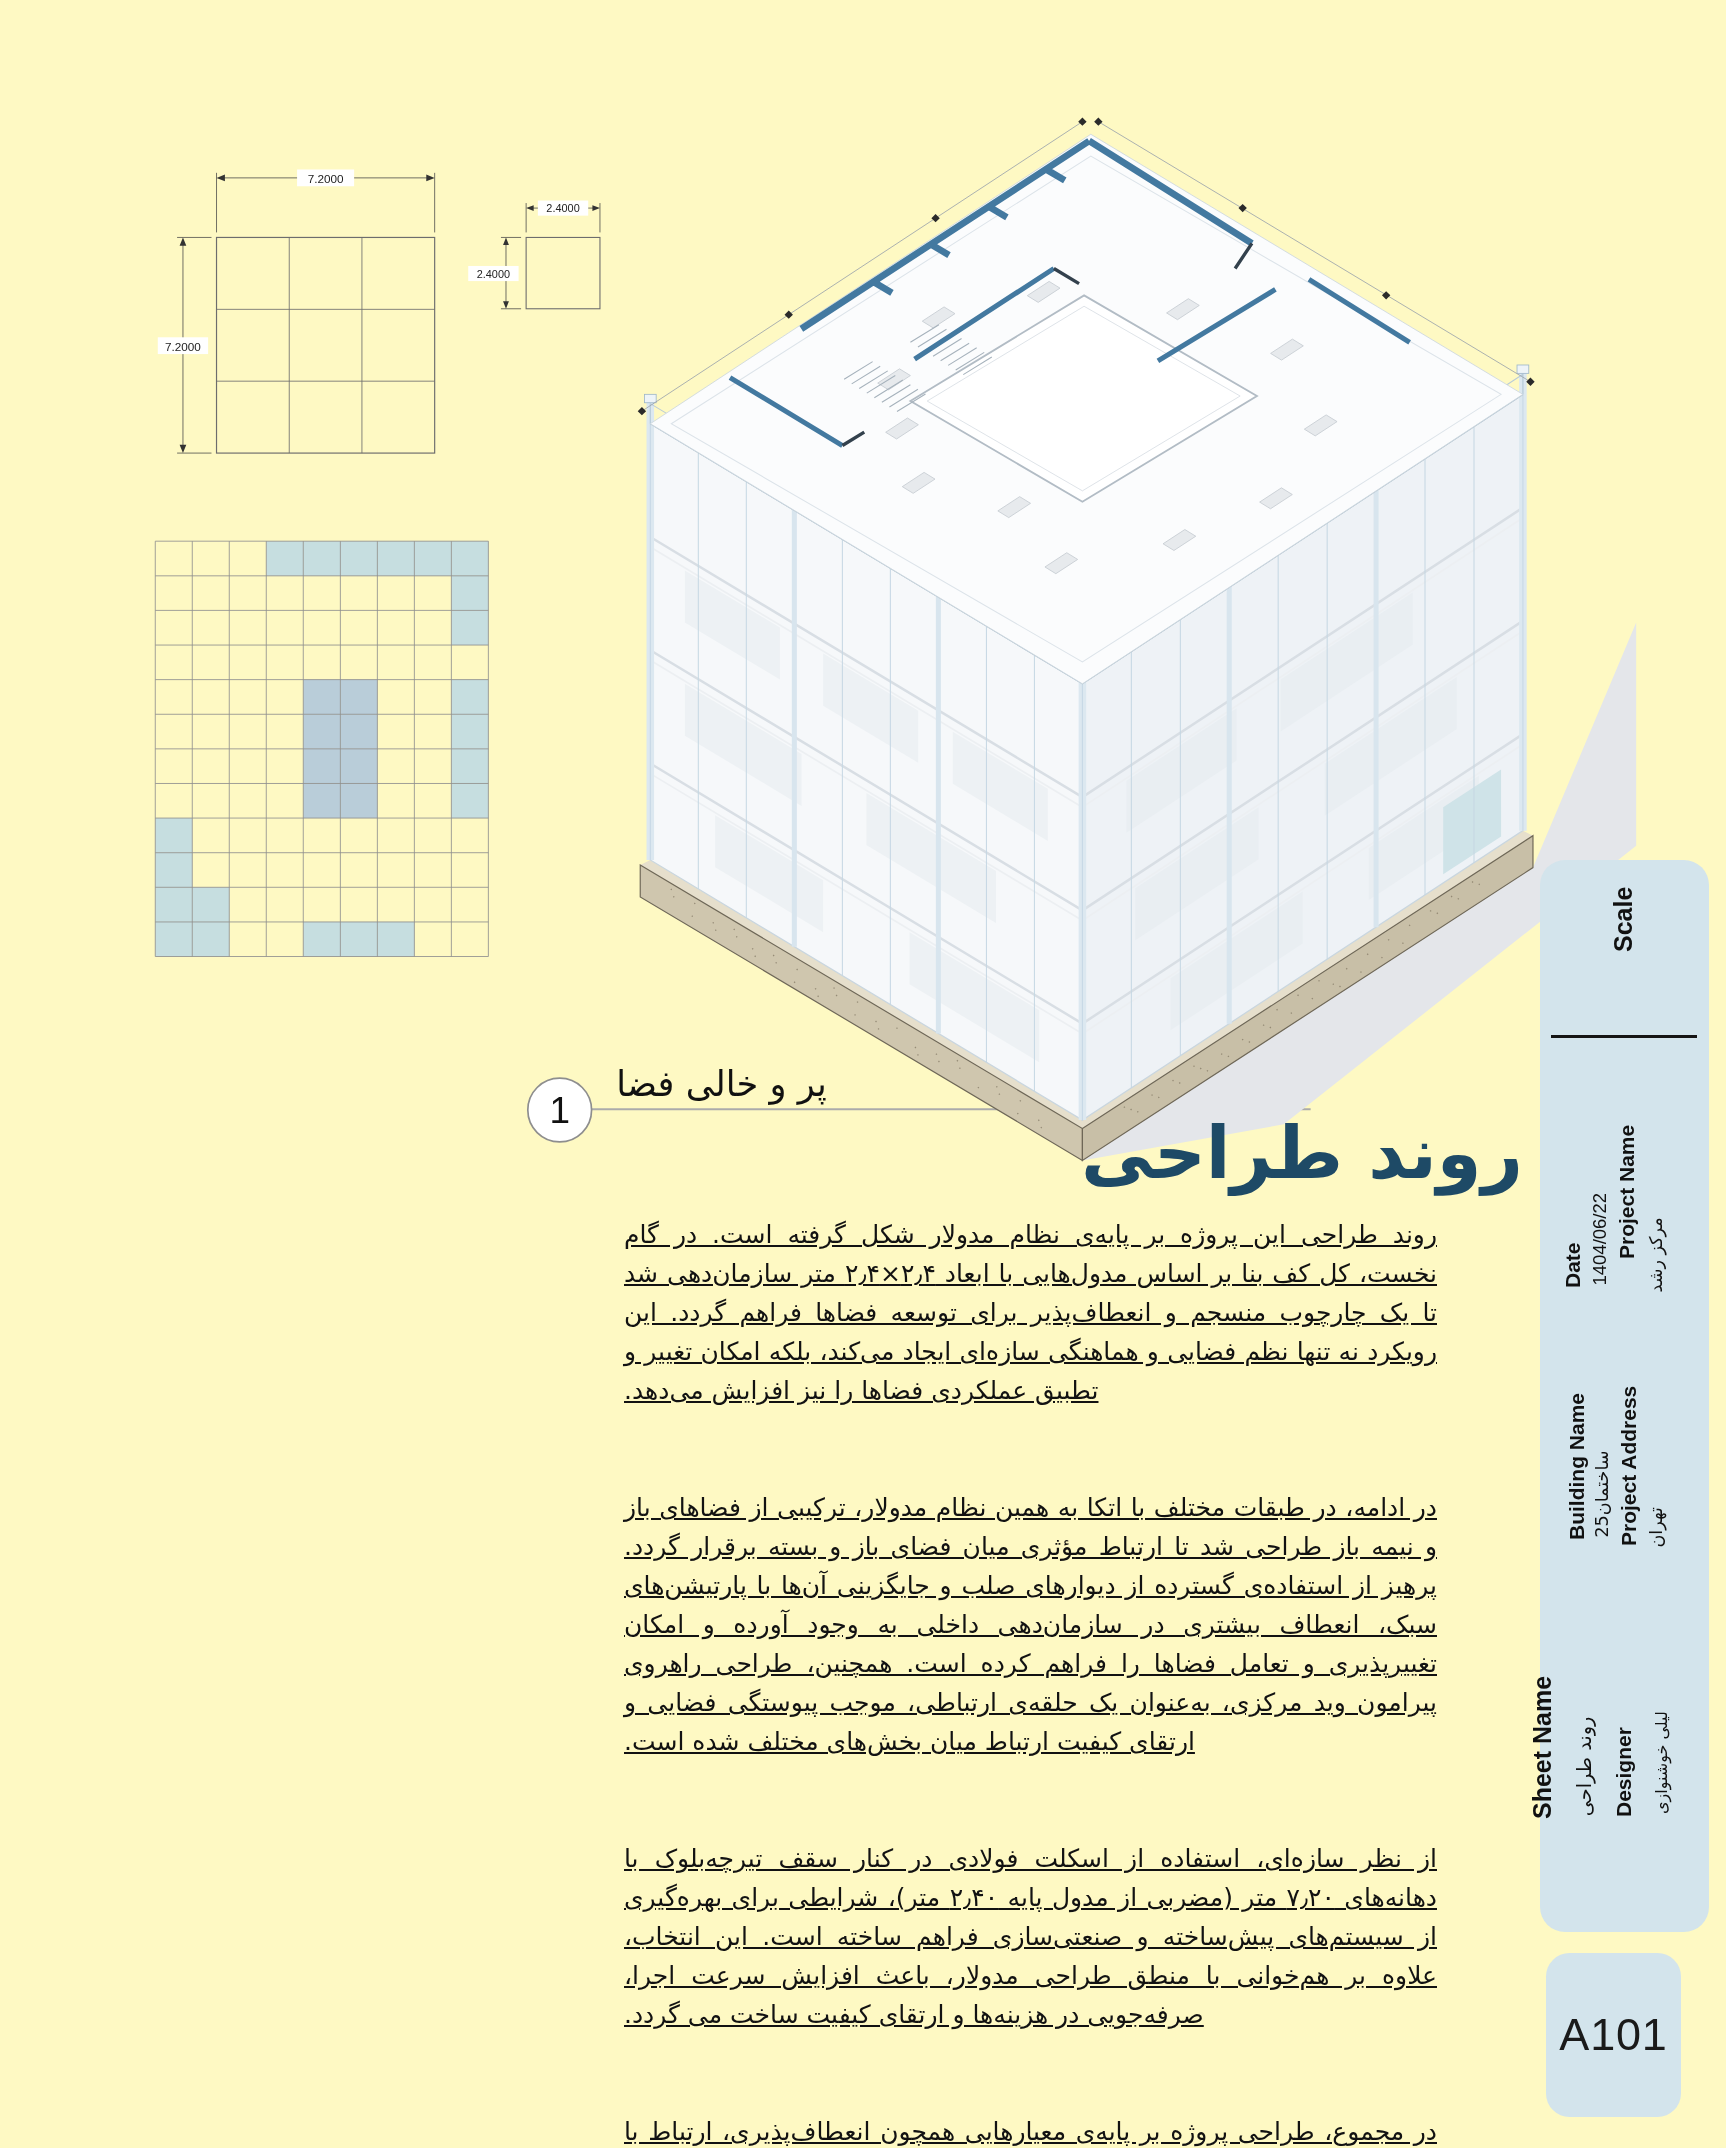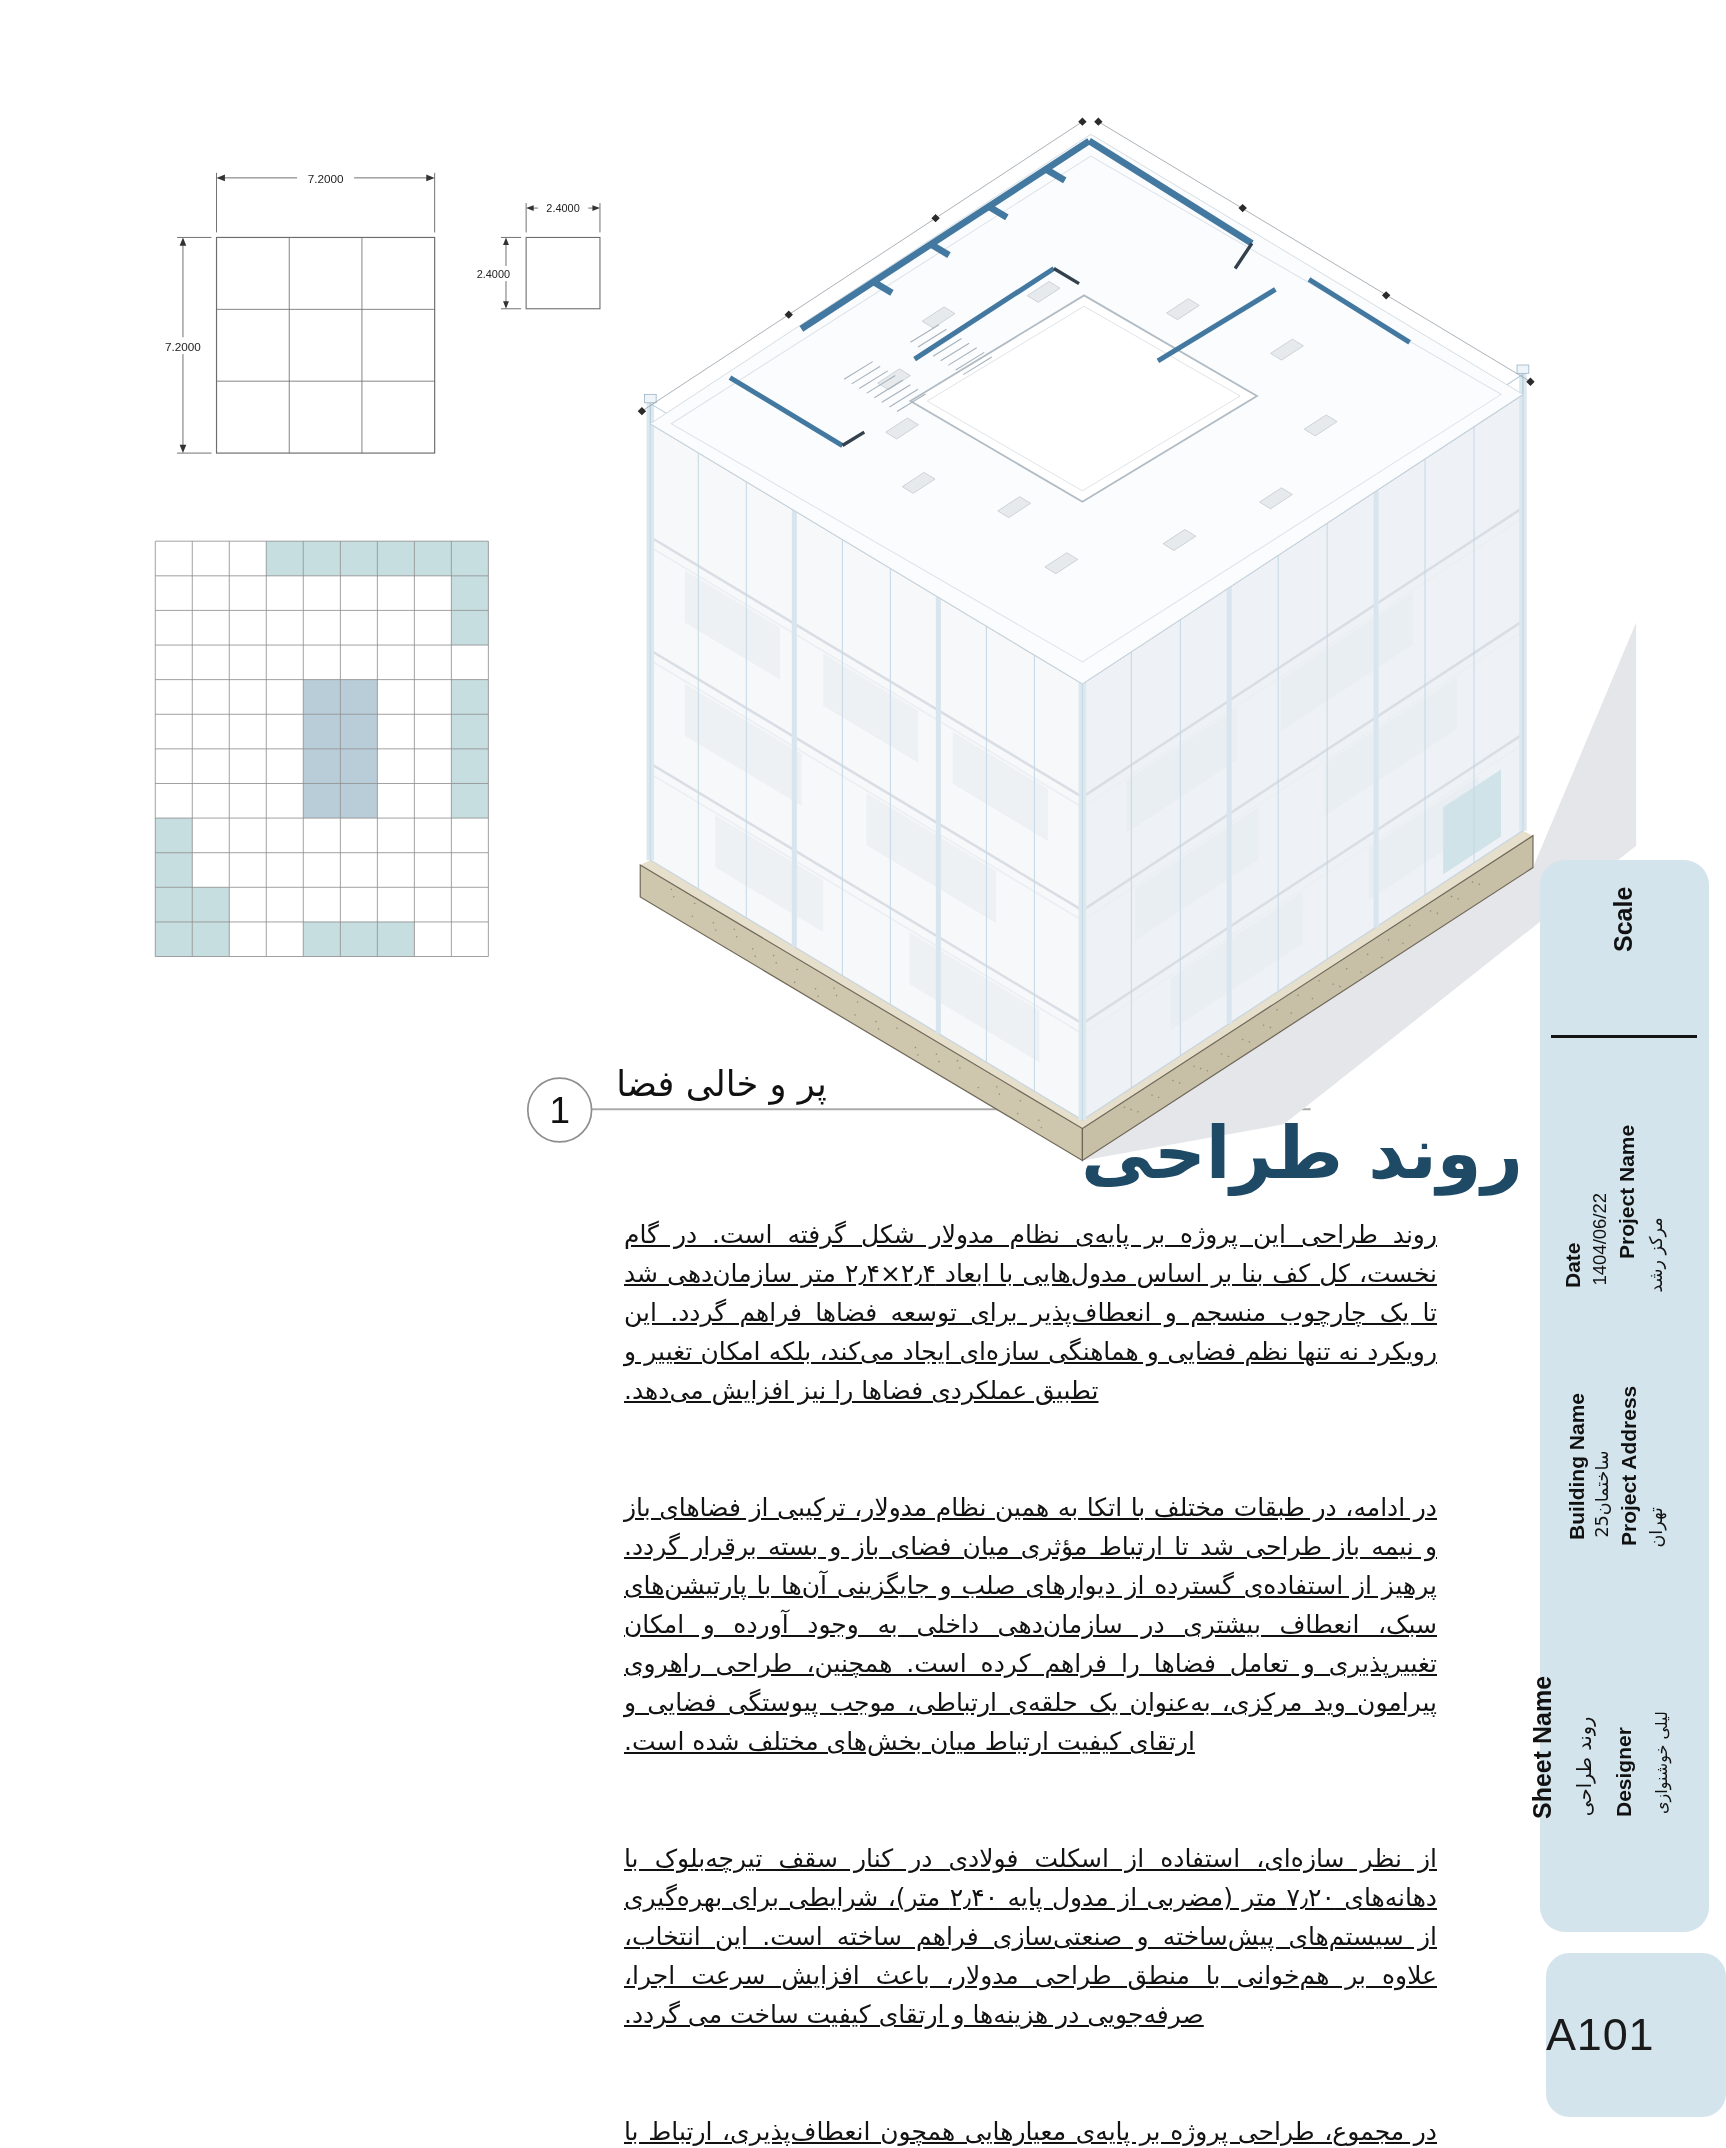--- a/index.html
+++ b/index.html
@@ -1,33 +1,33 @@
 <!DOCTYPE html>
 <html style="--panel-blue: #d3e4ec; --title-blue: #1e4a66; --teal-light: #c6dee0; --teal-dark: #b9cdd9; --wall-blue: #4379a0; --wall-dark: #33414d; --slab-beige: #cfc6ae; --slab-side: #c8bfa7; --shadow-gray: #e4e6ea; --building-line: #c9d6df; --mullion-blue: #c5d7e3;font-size:13.4px"><head>
 <meta charset="utf-8">
 <style>
   html,body{margin:0;padding:0;background:#9a9a9a;}
-  .page{position:relative;width:1726px;height:2148px;margin:0 auto;background:#ffffff;
+  .page{position:relative;width:1726px;height:2148px;margin:0 auto;background:#fef9c3;
         overflow:hidden;font-family:"Liberation Sans",sans-serif;}
   svg text{font-family:"Liberation Sans",sans-serif;}
   .fa{font-family:"DejaVu Sans",sans-serif;}
   
   #main-title{position:absolute;top:1059px;left:755px;width:768px;direction:rtl;text-align:right;
        font-family:"DejaVu Sans",sans-serif;font-size:72px;font-weight:700;color:var(--title-blue);line-height:1.3;}
   
   #paras{position:absolute;left:624px;top:1215px;width:813px;direction:rtl;
        font-family:"DejaVu Sans",sans-serif;font-size:25px;line-height:39px;color:#121212;
        text-align:justify;text-align-last:left;}
   #paras p{margin:0 0 78px 0;text-decoration:underline;}
   
   #panel-main{position:absolute;left:1540px;top:860px;width:169px;height:1072px;
        background:var(--panel-blue);border-radius:25px;}
   #panel-divider{position:absolute;left:1551px;top:1035px;width:146px;height:3.4px;background:#141414;}
-  #panel-a101{position:absolute;left:1546px;top:1953px;width:180px;height:164px;
-       background:var(--panel-blue);border-radius:23.5px;display:flex;align-items:center;justify-content:flex-start;}
+  #panel-a101{position:absolute;left:1546px;top:1953px;width:135px;height:164px;
+       background:var(--panel-blue);border-radius:23.5px;display:flex;align-items:center;justify-content:center;}
   #sheet-number{font-size:45px;color:#1a1a1a;letter-spacing:0.8px;}
   .rot{position:absolute;transform-origin:0 100%;transform:rotate(-90deg);white-space:nowrap;
        line-height:1;color:#111;}
   .lbl{font-weight:bold;}
   #f-scale  {left:1636px;top:927px;font-size:25px;font-weight:bold;}
   #f-date-l {left:1583px;top:1267px;font-size:21px;}
   #f-date-v {left:1609px;top:1267px;font-size:18.5px;}
   #f-pname-l{left:1637px;top:1238px;font-size:21px;}
   #f-pname-v{left:1666px;top:1275px;font-size:17.6px;}
   #f-bname-l{left:1587px;top:1519px;font-size:21px;}

